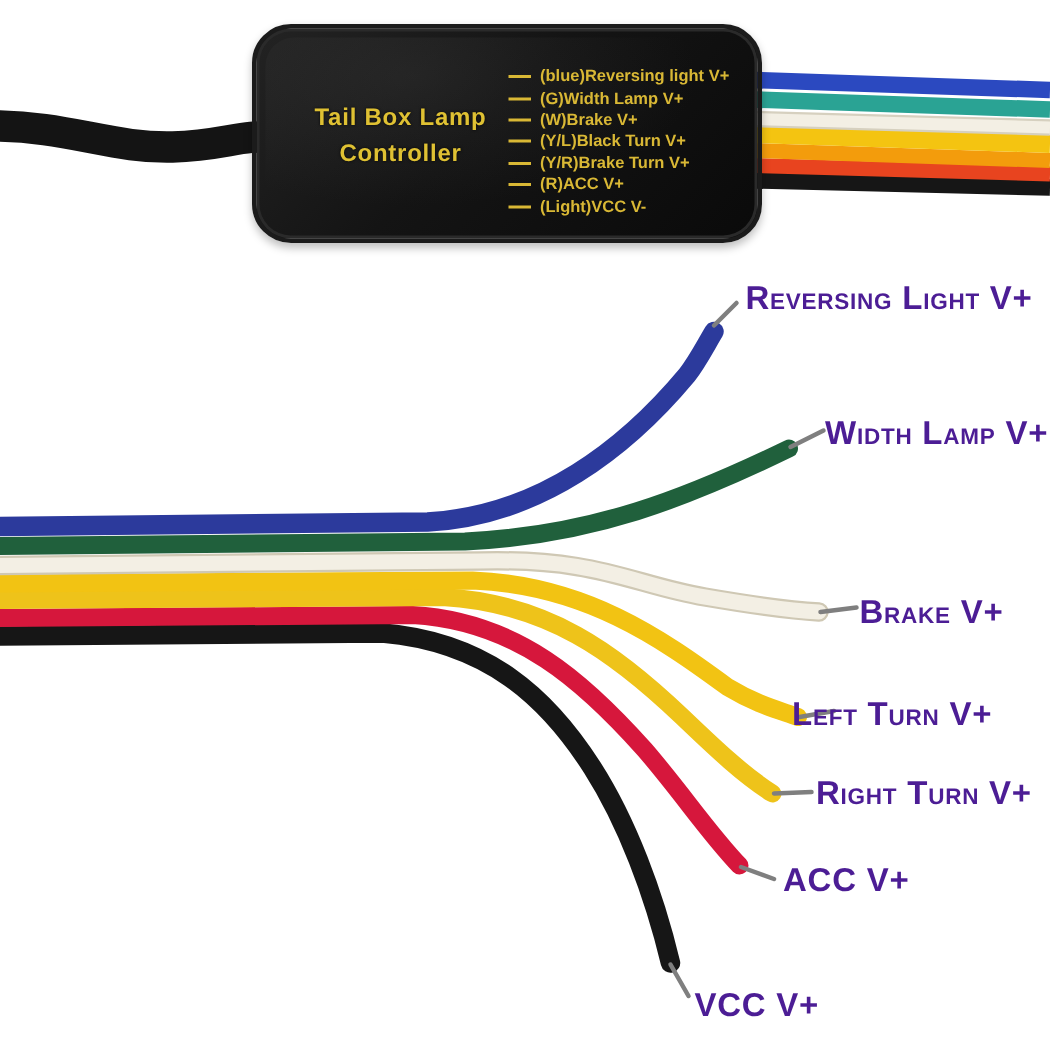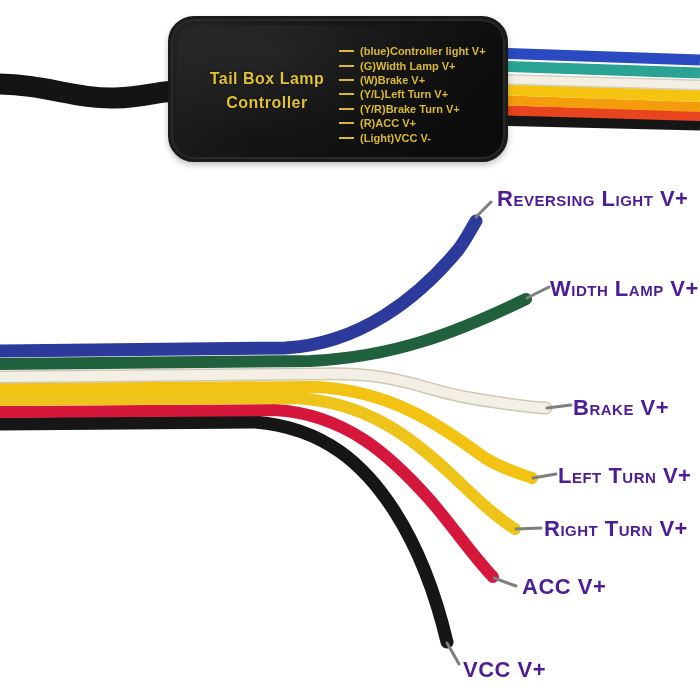--- a/index.html
+++ b/index.html
@@ -110,50 +110,50 @@
   </svg>
 
   <div class="controller-box">
     <div class="box-title">
       <div>Tail Box Lamp</div>
       <div>Controller</div>
     </div>
     <div class="pin-list">
       <div class="pin-row">
         <span class="pin-dash"></span>
-        <span>(blue)Controller light V+</span>
+        <span>(blue)Reversing light V+</span>
       </div>
       <div class="pin-row">
         <span class="pin-dash"></span>
         <span>(G)Width Lamp V+</span>
       </div>
       <div class="pin-row">
         <span class="pin-dash"></span>
         <span>(W)Brake V+</span>
       </div>
       <div class="pin-row">
         <span class="pin-dash"></span>
-        <span>(Y/L)Left Turn V+</span>
+        <span>(Y/L)Black Turn V+</span>
       </div>
       <div class="pin-row">
         <span class="pin-dash"></span>
         <span>(Y/R)Brake Turn V+</span>
       </div>
       <div class="pin-row">
         <span class="pin-dash"></span>
         <span>(R)ACC V+</span>
       </div>
       <div class="pin-row">
         <span class="pin-dash"></span>
         <span>(Light)VCC V-</span>
       </div>
     </div>
   </div>
 
   <div class="wire-label" style="left:497px;top:199px;">Reversing Light V+</div>
   <div class="wire-label" style="left:573px;top:408px;">Brake V+</div>
   <div class="wire-label" style="left:550px;top:289px;">Width Lamp V+</div>
-  <div class="wire-label" style="left:558px;top:476px;">Left Turn V+</div>
+  <div class="wire-label" style="left:528px;top:476px;">Left Turn V+</div>
   <div class="wire-label" style="left:522px;top:587px;">ACC V+</div>
   <div class="wire-label" style="left:544px;top:529px;">Right Turn V+</div>
   <div class="wire-label" style="left:463px;top:670px;">VCC V+</div>
 
 </div>
 
 </body></html>

